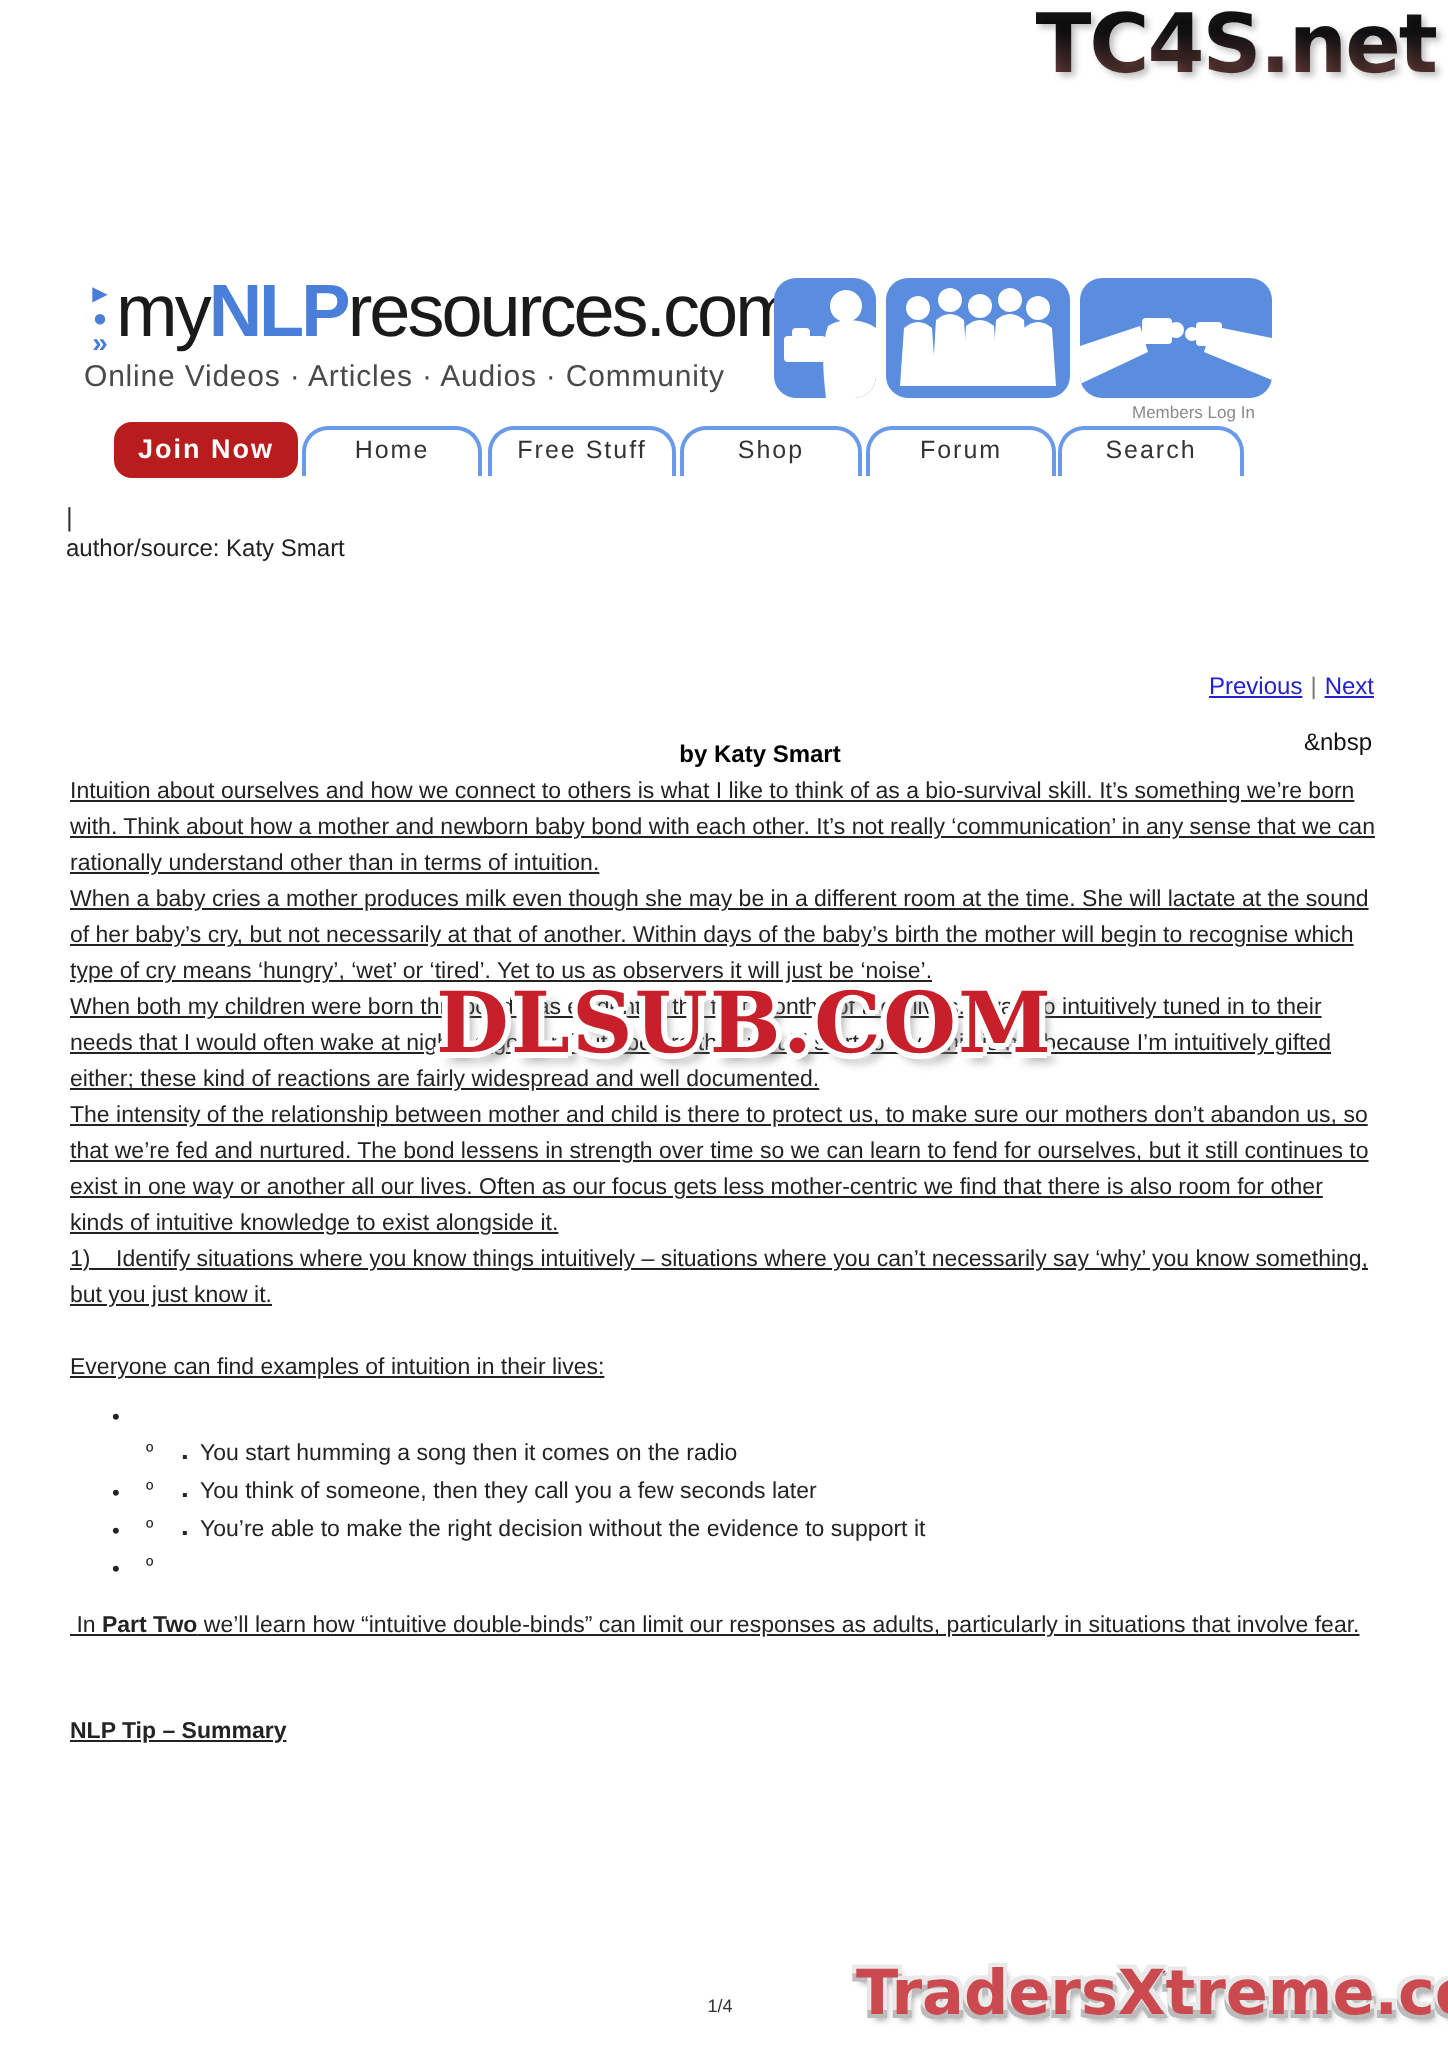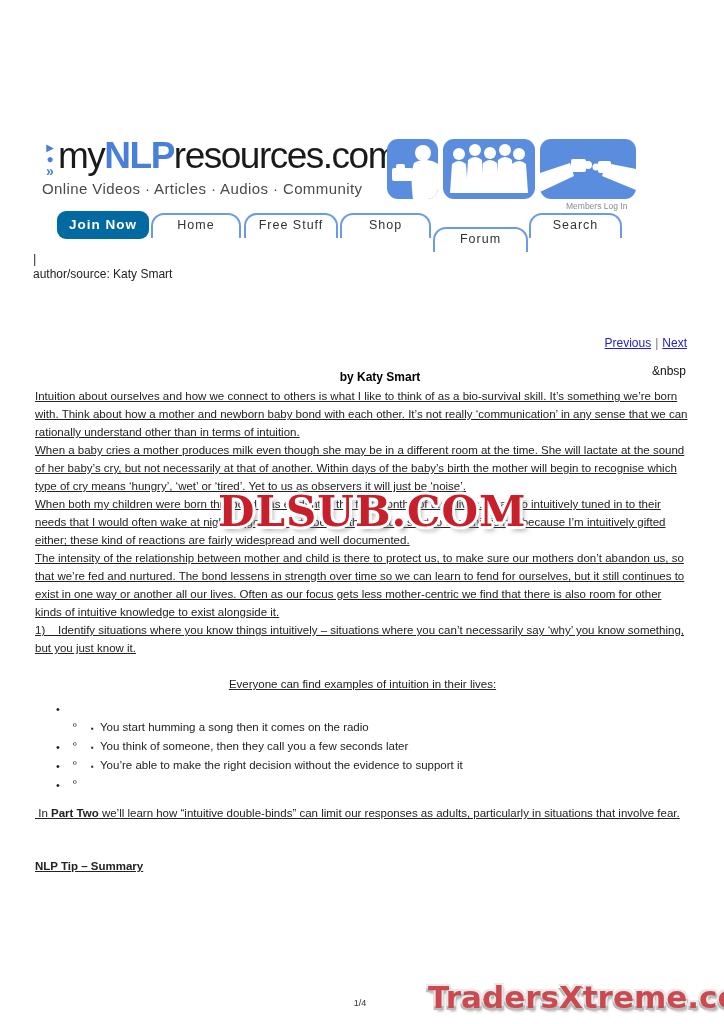--- a/index.html
+++ b/index.html
@@ -28,50 +28,50 @@
   .logo-tagline { margin-top:3px; font-size:15px; color:#4a4a4a; letter-spacing:0.4px; white-space:nowrap; }
   
   .thumbs { position:absolute; left:387px; top:139px; display:flex; gap:5px; }
   .thumb { background:#5b8dde; border-radius:11px; height:60px; overflow:hidden; flex:none; }
   .thumb svg { display:block; width:100%; height:100%; }
   .t1 { width:51px; } .t2 { width:92px; } .t3 { width:96px; }
   .members { position:absolute; left:566px; top:201px; font-size:8.5px; color:#8a8a8a; cursor:pointer; }
   
   .join-btn {
     position:absolute; left:57px; top:211px; width:92px; height:28px;
-    background:#0369a1; color:#fff; border-radius:9px; border:none;
+    background:#b91c1c; color:#fff; border-radius:9px; border:none;
     font:bold 13.5px/28px "Liberation Sans", sans-serif; letter-spacing:1px;
     text-align:center; cursor:pointer;
   }
   .tab {
     position:absolute; top:213px; height:25px; background:#fff;
     border:2px solid #6b9ae8; border-bottom:none; border-radius:13px 13px 0 0;
     font-size:12.5px; line-height:21px; color:#333; letter-spacing:1px;
     text-align:center; cursor:pointer;
   }
   .tab-home   { left:151px; width:90px; }
   .tab-free   { left:244px; width:94px; }
   .tab-shop   { left:340px; width:91px; }
-  .tab-forum  { left:433px; width:95px;margin-top:14px; }
+  .tab-forum  { left:433px; width:95px; }
   .tab-search { left:529px; width:93px; }
   
   .title-line { position:absolute; left:165px; top:233px; font-size:12.5px; white-space:nowrap; }
   .title-line .t { font-weight:bold; color:#000; }
   .title-line .pub { margin-left:11px; color:#111; }
   .pipe   { position:absolute; left:33px; top:251px; font-size:13px; color:#333; }
   .author { position:absolute; left:33px; top:267px; font-size:12px; color:#222; }
   .pn-links { position:absolute; right:37px; top:336px; font-size:12px; white-space:nowrap; }
   .pn-links a { color:#2222cc; text-decoration:underline; cursor:pointer; }
   .pn-links .sep { color:#777; margin:0 4px; }
   .nbsp-line { position:absolute; right:38px; top:352px; font-size:12px; color:#111;margin-top:12px; }
   .byline { position:absolute; left:0; top:370px; width:724px; text-align:center; font-weight:bold; font-size:12px; color:#000;padding-left:36px; }
   
   .body-text { position:absolute; left:35px; top:387px; width:655px; font-size:11.5px; line-height:18px; color:#232323;text-decoration:underline; }
   .body-text p { margin:0; }
-  .gap-para { margin-top:18px !important;text-align:center; }
+  .gap-para { margin-top:18px !important; }
   
   .i-list { margin-top:6px; }
   .i-row { position:relative; height:19px; }
   .m-dot { position:absolute; left:21px; top:1px; font-size:11px; }
   .m-o   { position:absolute; left:38px; top:0;  font-size:10px; }
   .m-sq  { position:absolute; left:56px; top:2px; font-size:8px; }
   .i-text{ position:absolute; left:65px; top:0; white-space:nowrap; }
   .part-two { margin-top:10px !important; }
   .summary  { margin-top:35px !important; font-weight:bold; }
   
@@ -93,20 +93,21 @@
     text-shadow:
       -2px -2px 0 #e9e9e9, 2px -2px 0 #e9e9e9, -2px 2px 0 #bbb, 2px 2px 0 #bbb,
       1px 1px 0 #8c2f34, 2px 3px 3px rgba(100,100,100,0.6);
   }
 </style>
 </head>
 <body>
 
 <div class="page">
 
+  <div class="tc4s">TC4S.net</div>
 
   <div class="logo-block">
     <div class="logo-row">
       <span class="logo-icon">
         <span class="li-play">▶</span>
         <span class="li-dot">●</span>
         <span class="li-ff">»</span>
       </span>
       <span class="logo-text"><span>my</span><span class="accent">NLP</span><span>resources.com</span></span>
     </div>

